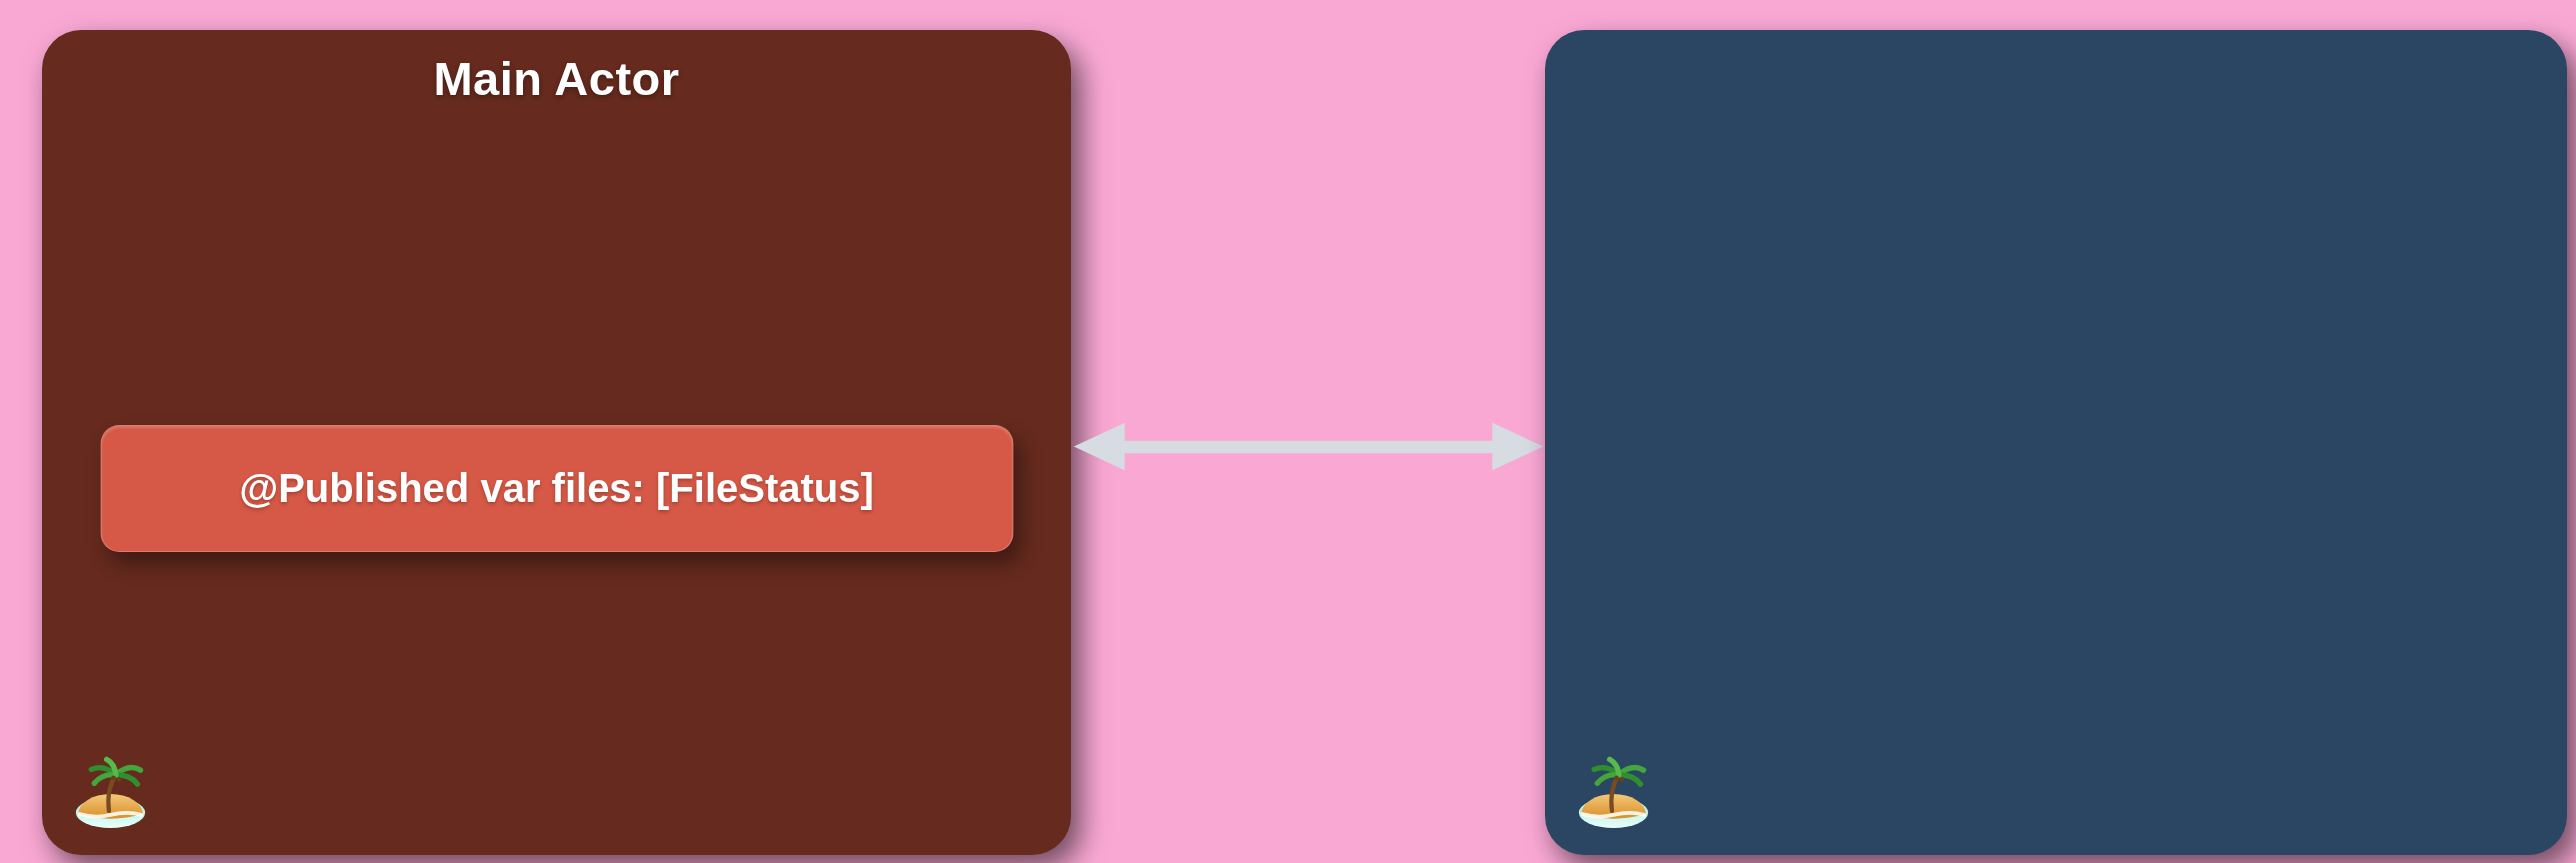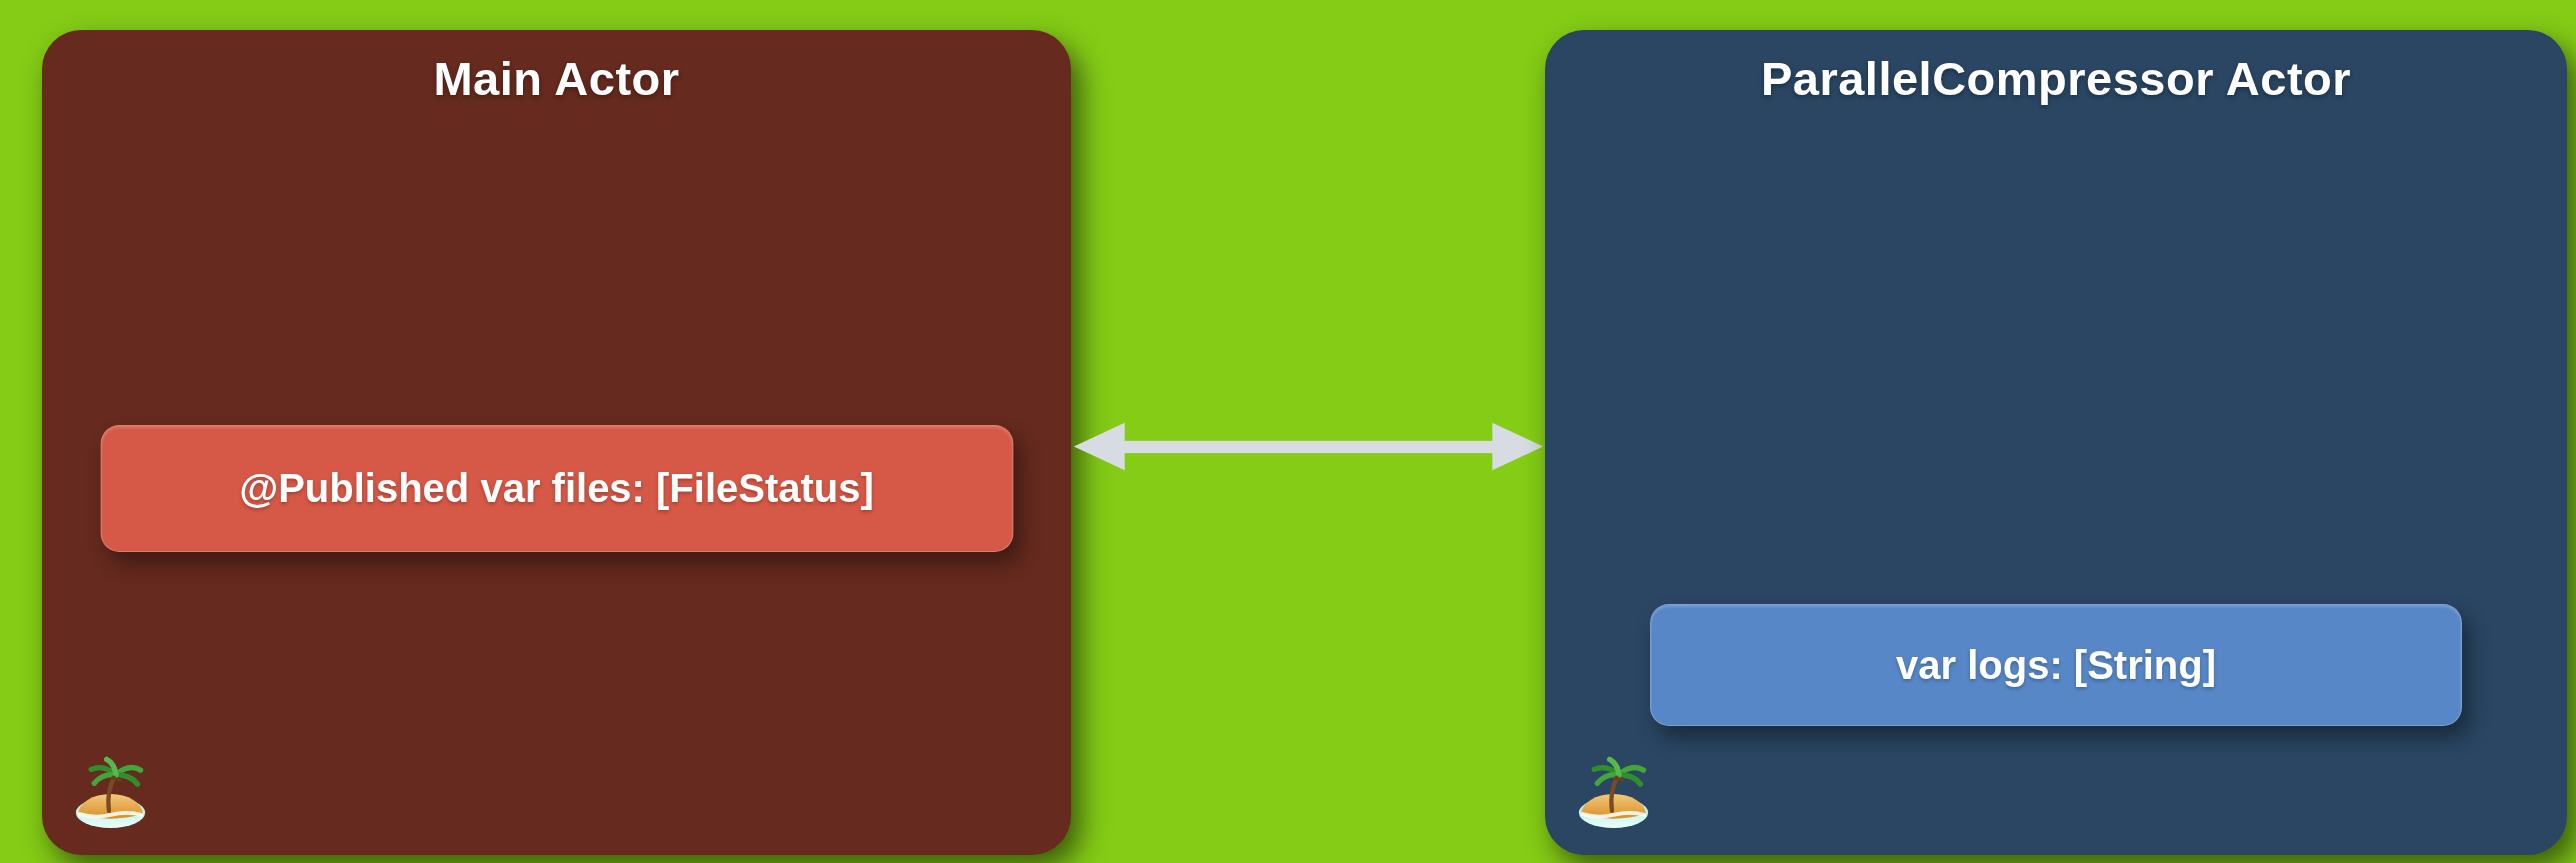--- a/index.html
+++ b/index.html
@@ -5,21 +5,21 @@
   html, body {
     margin: 0;
     padding: 0;
     background: #000000;
     font-family: "Liberation Sans", "DejaVu Sans", sans-serif;
   }
   .stage {
     position: relative;
     width: 2576px;
     height: 863px;
-    background: #84cc16;
+    background: #f9a8d4;
     overflow: hidden;
   }
   .actor-card {
     position: absolute;
     top: 30px;
     height: 825px;
     border-radius: 39px;
     box-shadow: 9.4px 13px 28px rgba(0,0,0,0.55);
     box-sizing: border-box;
   }
@@ -128,23 +128,21 @@
 
   <div class="connector" style="color: rgb(214, 220, 226);">
     <svg viewBox="0 0 503 56" preserveAspectRatio="none">
       <rect x="46" y="22" width="411" height="13" fill="currentColor"></rect>
       <polygon points="2,28 56,3 56,53" fill="currentColor"></polygon>
       <polygon points="501,28 447,3 447,53" fill="currentColor"></polygon>
     </svg>
   </div>
 
   <div class="actor-card parallel" style="background-color: rgb(42, 70, 99);">
-    <div class="actor-title">ParallelCompressor Actor</div>
 
-    <div class="prop-badge logs" style="background-color: rgb(87, 135, 198);">var logs: [String]</div>
 
     <svg class="island-icon" viewBox="0 0 100 100" aria-hidden="true">
       <defs>
         <linearGradient id="sandB" x1="0" y1="0" x2="0" y2="1">
           <stop offset="0" stop-color="#F3C878"></stop>
           <stop offset="1" stop-color="#D98E2B"></stop>
         </linearGradient>
         <linearGradient id="waterB" x1="0" y1="0" x2="0" y2="1">
           <stop offset="0" stop-color="#9FEADF"></stop>
           <stop offset="1" stop-color="#E9FFFB"></stop>

